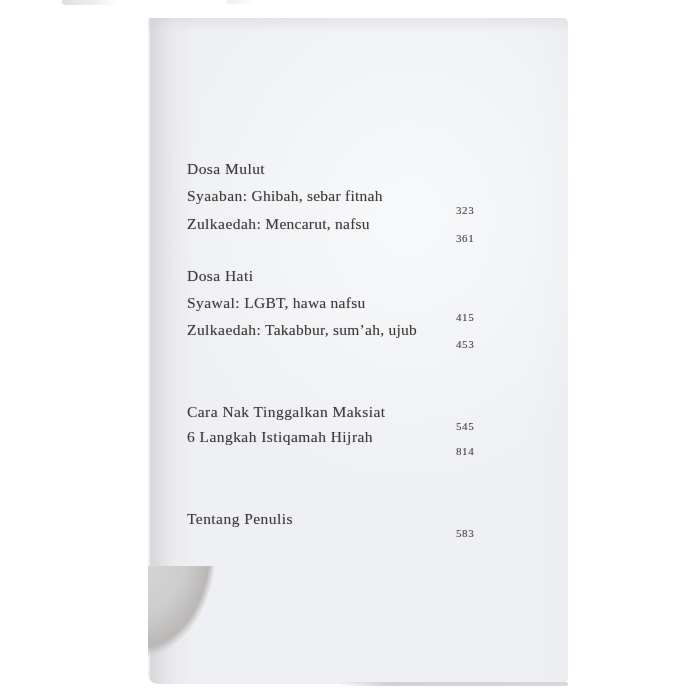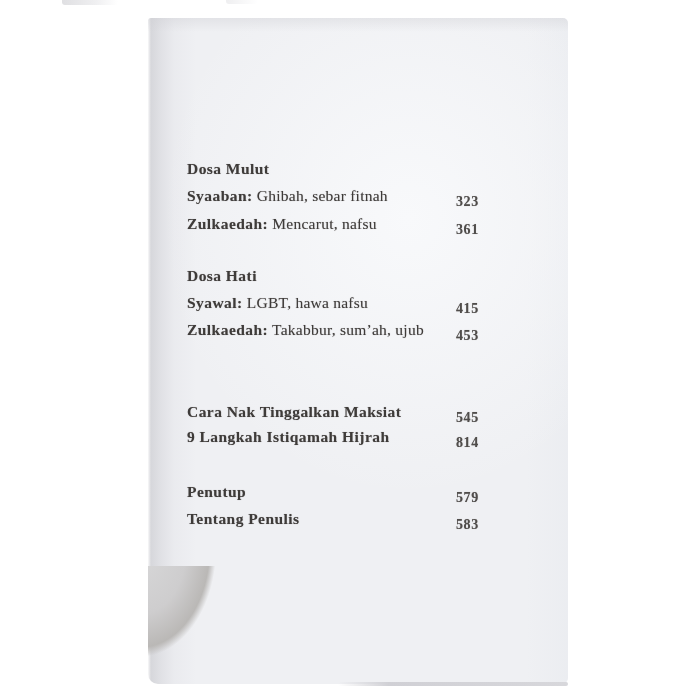--- a/index.html
+++ b/index.html
@@ -50,27 +50,26 @@
   }
 
   
   .row{
     position:absolute;left:39px;width:380px;height:18px;
     font-size:15.5px;line-height:16px;color:#3e3b39;
     letter-spacing:.25px;
     text-shadow:0 0 1px rgba(62,59,57,.38);
     white-space:nowrap;
   }
-  .row b{font-weight:bold;letter-spacing:.45px;text-align:center;}
+  .row b{font-weight:normal;letter-spacing:.45px;text-align:center;}
   .pg{
-    position:absolute;left:269px;top:9px;
-    font-size:14px;line-height:10px;color:#504d4b;
+    position:absolute;left:269px;top:17px;
+    font-size:11px;line-height:10px;color:#504d4b;
     letter-spacing:.6px;
     text-shadow:0 0 .8px rgba(80,77,75,.45);
-    font-weight:bold;
   }
   .r0{top:143px}.r1{top:170px}.r2{top:198px}
   .r3{top:250px}.r4{top:277px}.r5{top:304px}.r6{top:330px}
   .r7{top:386px}.r8{top:411px}
   .r9{top:466px}.r10{top:493px}
 </style>
 </head>
 <body>
 
 <div class="canvas">
@@ -108,28 +107,24 @@
       <span class="pg">453</span>
     </div>
 
 
     <div class="row r7">
       <b>Cara Nak Tinggalkan Maksiat</b>
       <span class="pg">545</span>
     </div>
 
     <div class="row r8">
-      <b>9 Langkah Istiqamah Hijrah</b>
+      <b>6 Langkah Istiqamah Hijrah</b>
       <span class="pg">814</span>
     </div>
 
-    <div class="row r9">
-      <b>Penutup</b>
-      <span class="pg">579</span>
-    </div>
 
     <div class="row r10">
       <b>Tentang Penulis</b>
       <span class="pg">583</span>
     </div>
 
     <div class="curl"></div>
     <div class="bottom-edge"></div>
   </div>
 </div>

